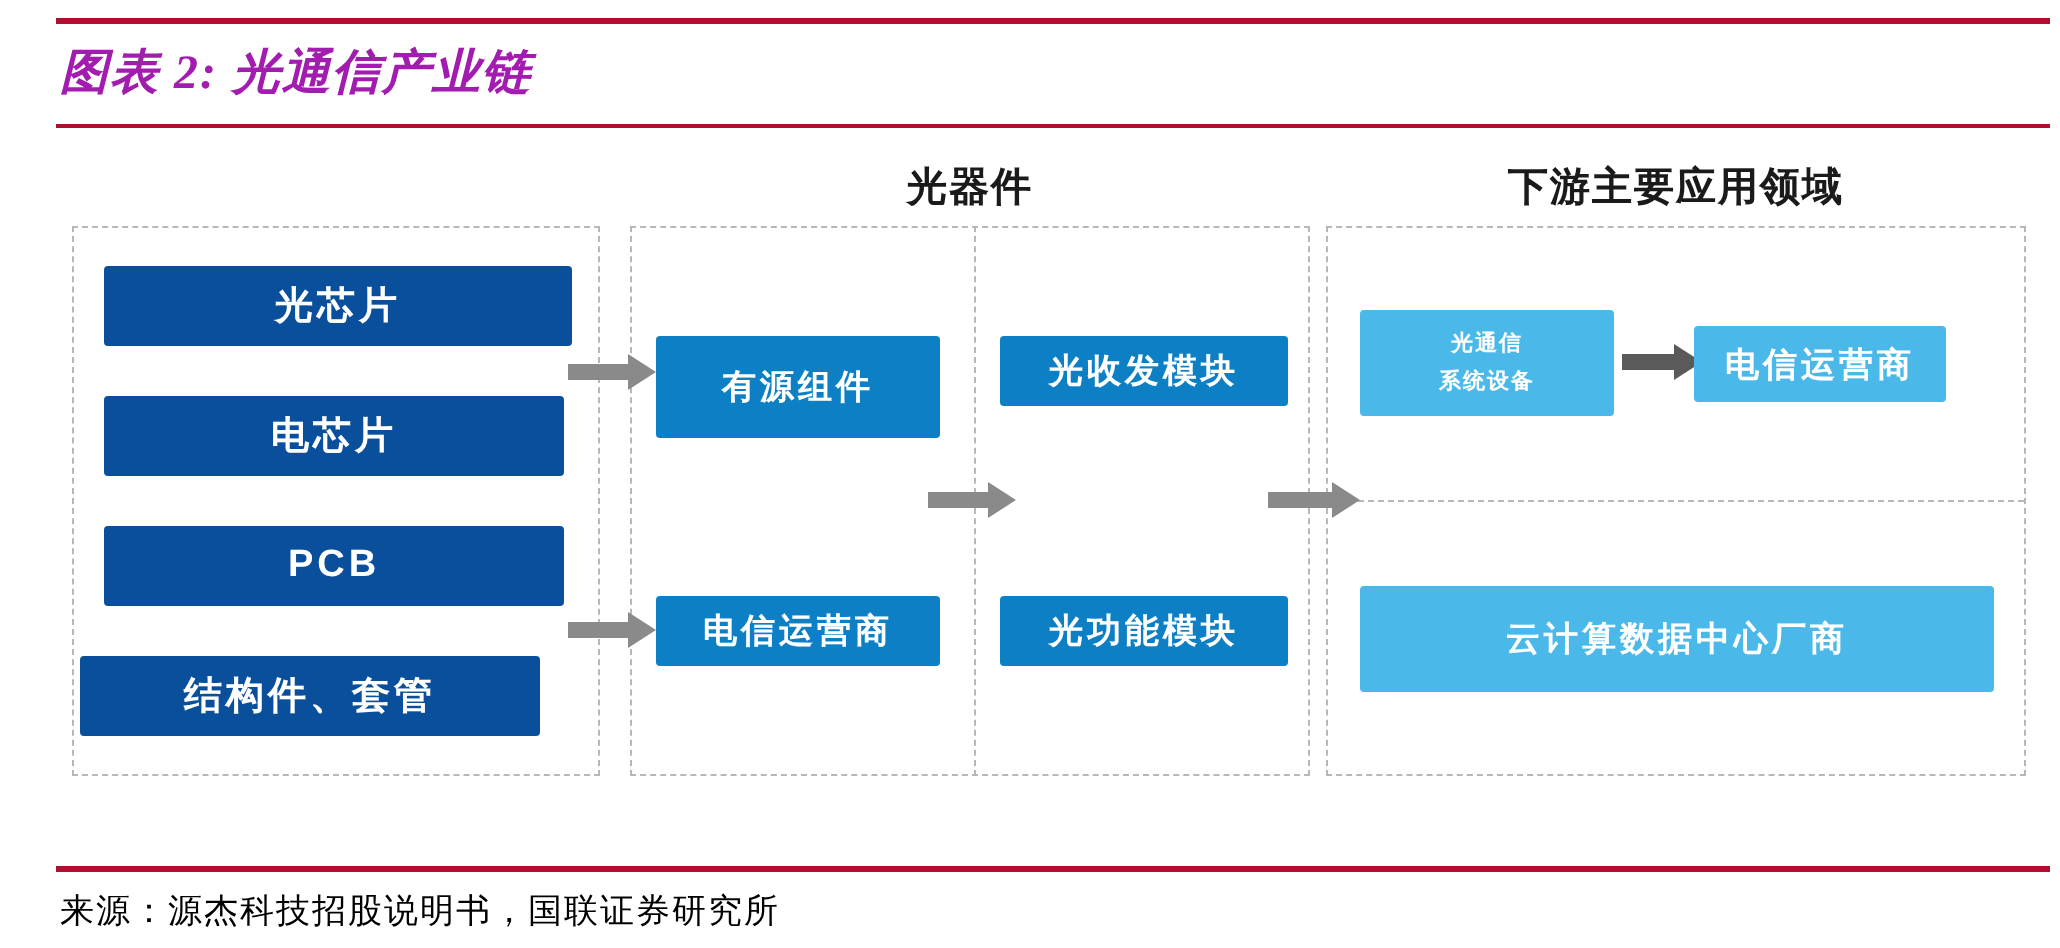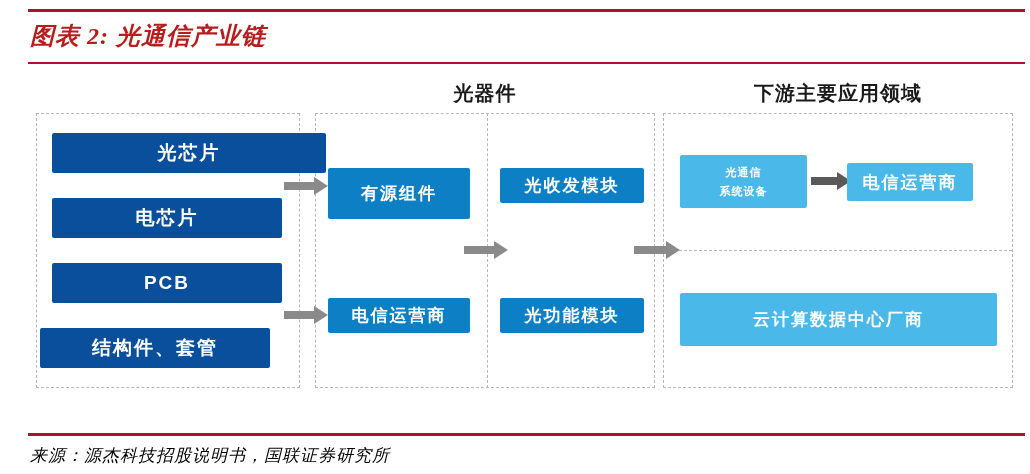--- a/index.html
+++ b/index.html
@@ -11,21 +11,21 @@
     overflow:hidden;
   }
   .rule{position:absolute;background:#B00F2F;}
   .rule-top{left:28px;top:9px;width:997px;height:3px;}
   .rule-title{left:28px;top:62px;width:997px;height:2px;}
   .rule-source{left:28px;top:433px;width:997px;height:3px;}
   .fig-title{
     position:absolute;left:30px;top:20px;
     font-family:"Liberation Serif", serif;
     font-style:italic;font-weight:700;
-    font-size:24px;color:#b91c1c;letter-spacing:1px;
+    font-size:24px;color:#a21caf;letter-spacing:1px;
   }
   .col-header{
     position:absolute;top:80px;
     font-size:20px;font-weight:700;color:#1a1a1a;
     text-align:center;letter-spacing:1px;
   }
   .hdr-up{left:36px;width:264px;}
   .hdr-mid{left:315px;width:340px;}
   .hdr-down{left:663px;width:350px;}
   .group{
@@ -45,21 +45,21 @@
     border-top:1.5px dashed #b7b7b7;
   }
   .box{
     position:absolute;display:flex;align-items:center;justify-content:center;
     color:#ffffff;font-weight:700;text-align:center;
     border-radius:2px;box-sizing:border-box;
   }
   .box-dark{background:#0A4F9B;font-size:19px;letter-spacing:2px;}
   .box-mid{background:#0D80C5;font-size:17px;letter-spacing:2px;}
   .box-light{background:#4AB8E9;font-size:17px;letter-spacing:2px;}
-  .up1{left:52px;top:133px;width:274px;height:40px;}
+  .up1{left:52px;top:133px;width:234px;height:40px;}
   .up2{left:52px;top:198px;width:230px;height:40px;}
   .up3{left:52px;top:263px;width:230px;height:40px;}
   .up4{left:40px;top:328px;width:230px;height:40px;}
   .midA{left:328px;top:168px;width:142px;height:51px;}
   .midB{left:500px;top:168px;width:144px;height:35px;}
   .midC{left:328px;top:298px;width:142px;height:35px;}
   .midD{left:500px;top:298px;width:144px;height:35px;}
   .sysbox{left:680px;top:155px;width:127px;height:53px;flex-direction:column;font-size:11px;line-height:19px;letter-spacing:1px;}
   .telbox{left:847px;top:163px;width:126px;height:38px;}
   .cloudbox{left:680px;top:293px;width:317px;height:53px;}
@@ -73,21 +73,21 @@
   .arrow.dark .shaft{background:#5A5A5A;}
   .arrow.dark .head{border-left-color:#5A5A5A;}
   .ar-up1{left:284px;top:177px;width:44px;}
   .ar-up2{left:284px;top:306px;width:44px;}
   .ar-mid{left:464px;top:241px;width:44px;}
   .ar-right{left:634px;top:241px;width:46px;}
   .ar-inner{left:811px;top:172px;width:40px;}
   .source-text{
     position:absolute;left:30px;top:444px;
     font-family:"Liberation Serif", serif;
-    font-size:17px;color:#000;letter-spacing:1px;font-style:italic;
+    font-size:17px;color:#000;letter-spacing:1px;
   }
 </style>
 </head>
 <body>
 
 <div class="canvas">
 
   <div class="rule rule-top"></div>
   <div class="fig-title">图表 2: 光通信产业链</div>
   <div class="rule rule-title"></div>

